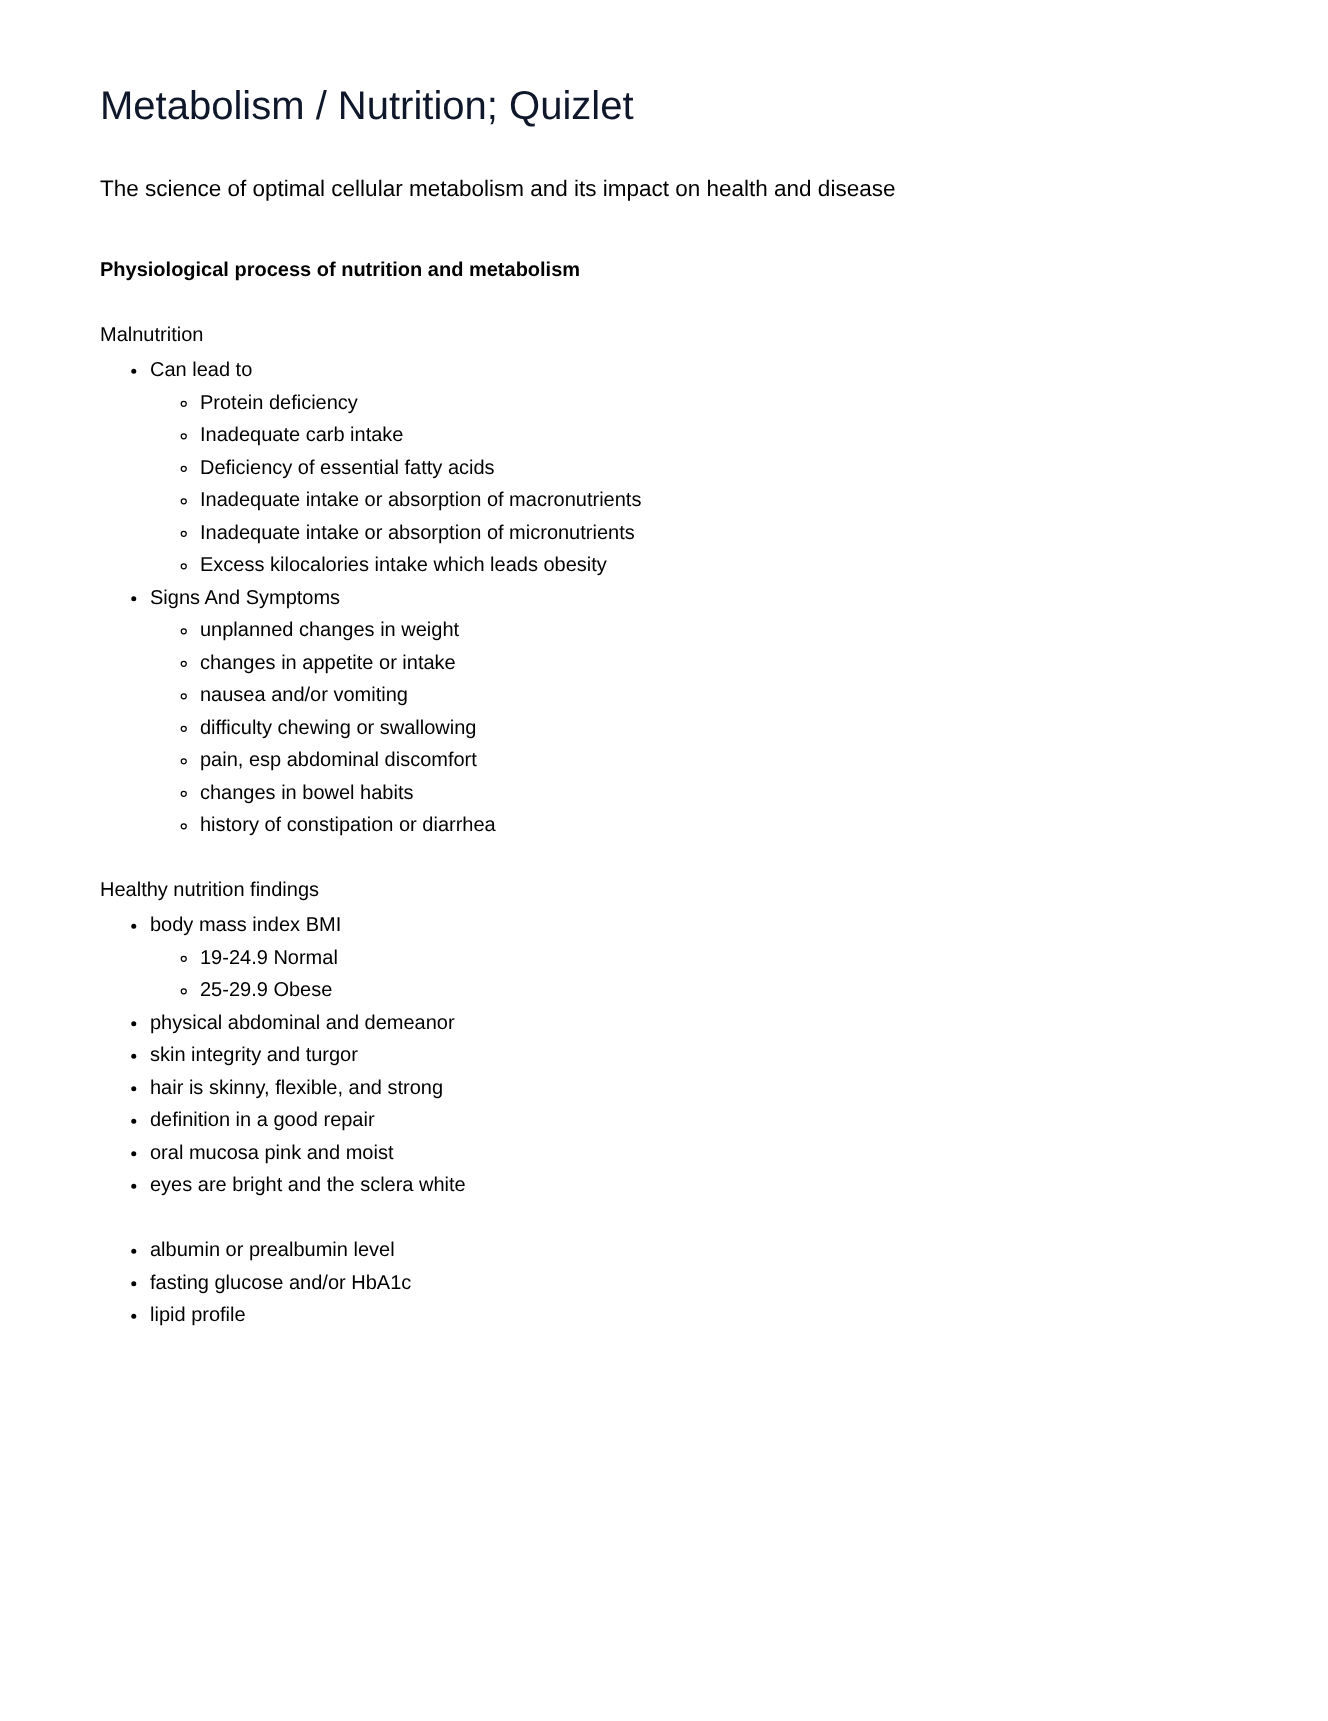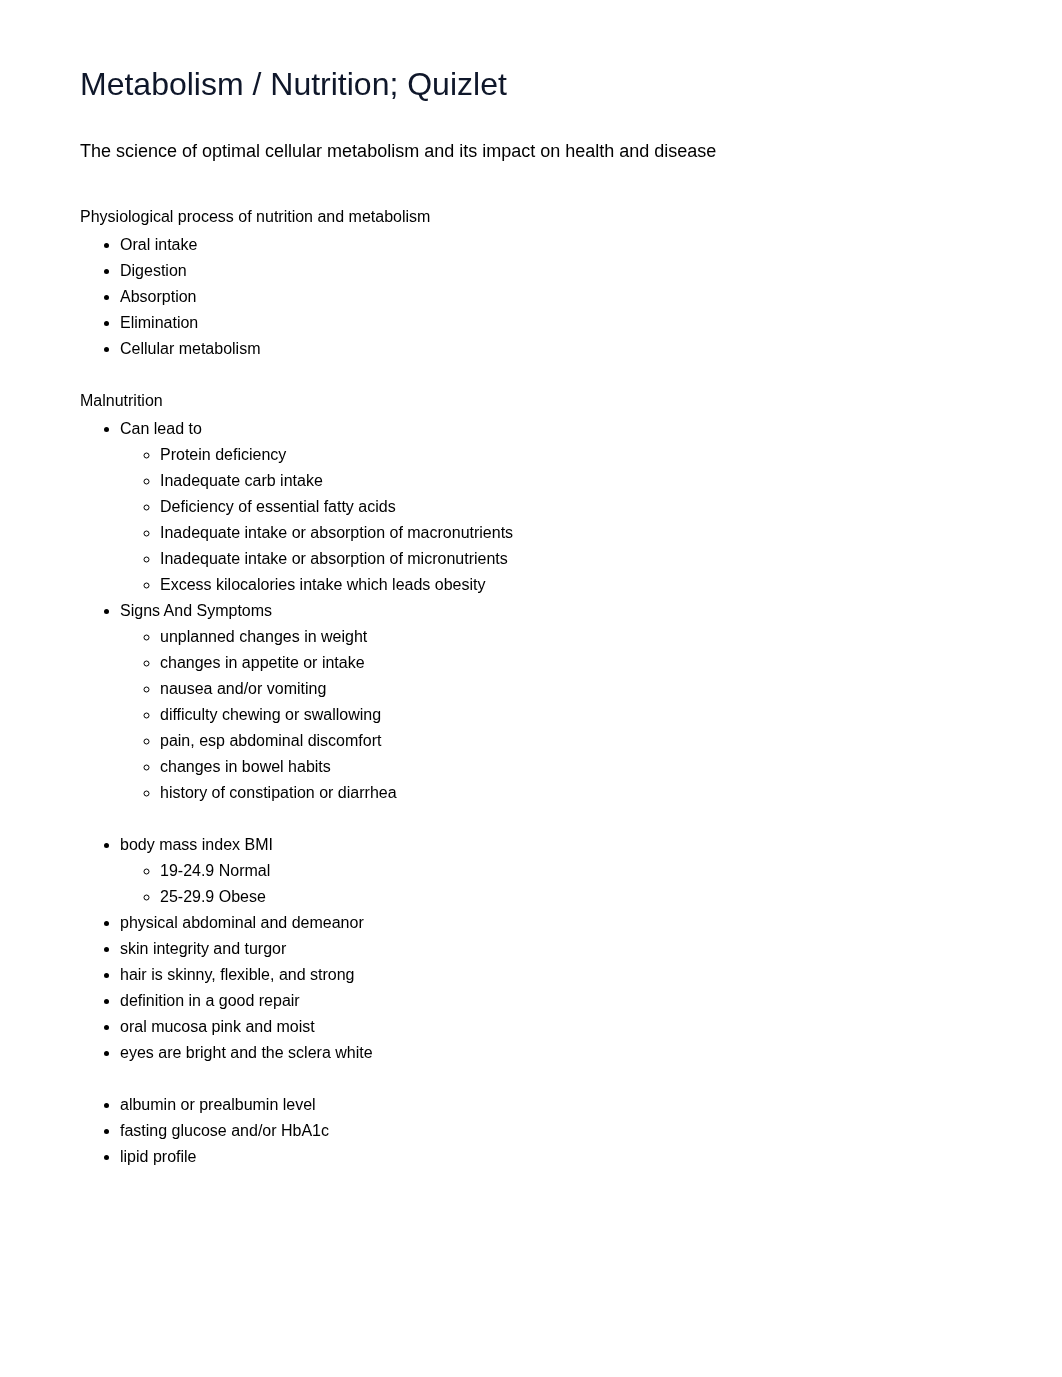--- a/index.html
+++ b/index.html
@@ -26,21 +26,21 @@
       color: #0f172a;
     }
 
     .subtitle {
       font-size: 18px;
       margin-bottom: 40px;
     }
 
     .section-header {
       font-size: 16px;
-      font-weight: normal;
+      font-weight: bold;
       margin-bottom: 4px;
       margin-top: 20px;
     }
 
     .section-block {
       margin-bottom: 28px;
     }
 
     ul.level1 {
       list-style-type: disc;
@@ -73,28 +73,20 @@
   </style>
 </head>
 <body>
 
 <h1 class="page-title">Metabolism / Nutrition; Quizlet</h1>
 
 <p class="subtitle">The science of optimal cellular metabolism and its impact on health and disease</p>
 
 <div class="section-block">
   <p class="section-header">Physiological process of nutrition and metabolism</p>
-  <ul class="level1">
-
-  <li>Oral intake</li>
-      <li>Digestion</li>
-      <li>Absorption</li>
-      <li>Elimination</li>
-      <li>Cellular metabolism</li>
-    </ul>
 </div>
 
 <div class="section-block">
   <p class="section-title">Malnutrition</p>
   <ul class="level1">
 
   <li>Can lead to<ul class="level2">
           <li>Protein deficiency</li>
           <li>Inadequate carb intake</li>
           <li>Deficiency of essential fatty acids</li>
@@ -108,20 +100,21 @@
           <li>nausea and/or vomiting</li>
           <li>difficulty chewing or swallowing</li>
           <li>pain, esp abdominal discomfort</li>
           <li>changes in bowel habits</li>
           <li>history of constipation or diarrhea</li>
         </ul></li>
     </ul>
 </div>
 
 <div class="section-block">
+  <p class="section-title">Healthy nutrition findings</p>
   <ul class="level1">
 
   <li>body mass index BMI<ul class="level2">
           <li>19-24.9 Normal</li>
           <li>25-29.9 Obese</li>
         </ul></li>
       <li>physical abdominal and demeanor</li>
       <li>skin integrity and turgor</li>
       <li>hair is skinny, flexible, and strong</li>
       <li>definition in a good repair</li>

